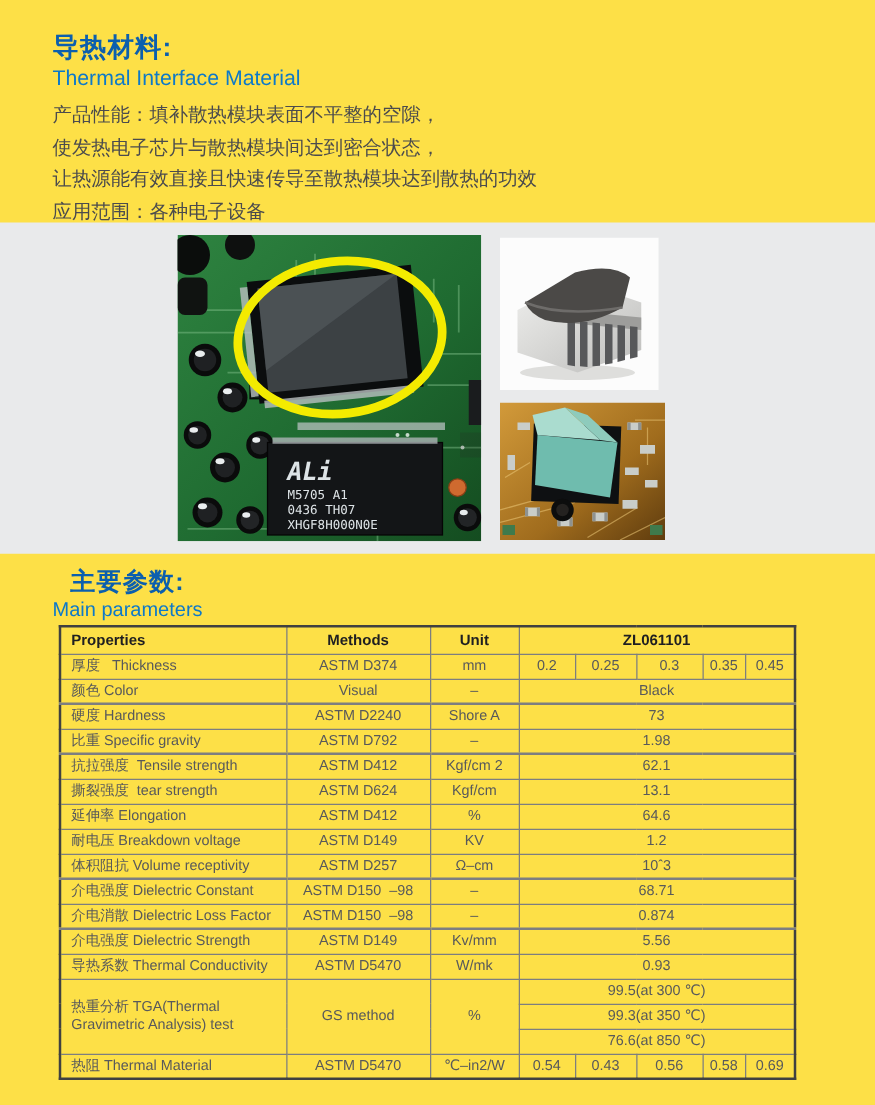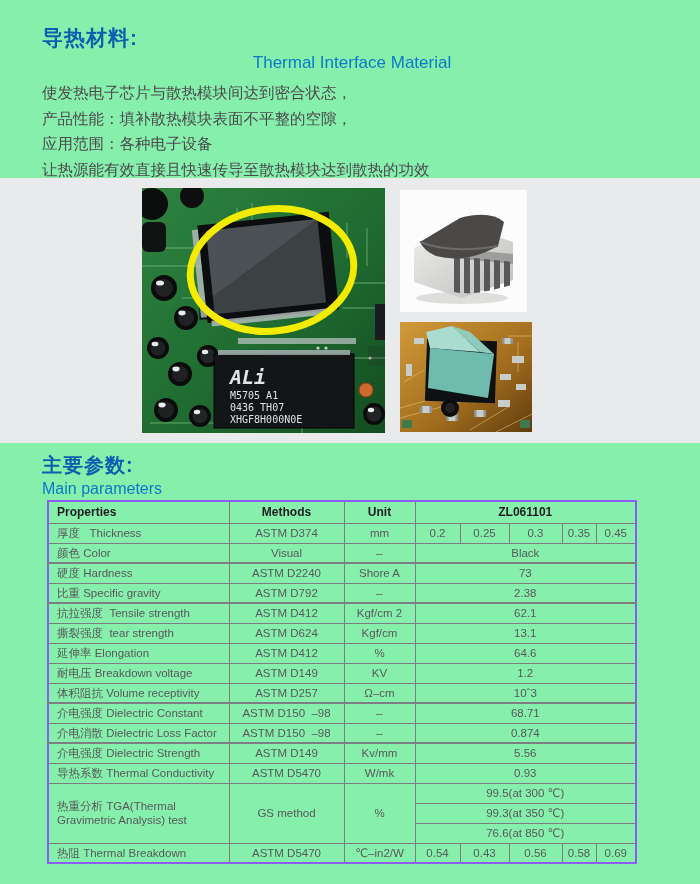--- a/index.html
+++ b/index.html
@@ -1,62 +1,62 @@
 <!DOCTYPE html>
 <html><head>
 <meta charset="utf-8">
 <style>
   html,body { margin:0; padding:0; background:#ffffff; }
   .page {
-    position:relative; width:700px; height:884px; background:#86efac;
+    position:relative; width:700px; height:884px; background:#fde047;
     font-family:"Liberation Sans","DejaVu Sans",sans-serif; overflow:hidden;
   }
   
   .sec-intro { position:absolute; left:42px; top:24px; width:620px; }
   .title-zh { font-size:21px; font-weight:bold; color:#0b5fae; letter-spacing:1px; }
-  .title-en { font-size:17px; color:#0d79c9; margin-top:1px;text-align:center; }
+  .title-en { font-size:17px; color:#0d79c9; margin-top:1px; }
   .desc { margin-top:7px; font-size:15.5px; color:#4b4b4d; line-height:25.5px; }
   
   .band { position:absolute; left:0; top:178px; width:700px; height:265px; background:#e9eaeb; }
   .photo { position:absolute; display:block; }
   .photo-main { left:142px; top:188px; width:243px; height:245px; }
   .photo-hs   { left:400px; top:190px; width:127px; height:122px; }
   .photo-pcb2 { left:400px; top:322px; width:132px; height:110px; }
   
   .sec-params { position:absolute; left:42px; top:452px; }
-  .title-zh2 { font-size:20px; font-weight:bold; color:#0b5fae; letter-spacing:1px; }
+  .title-zh2 { font-size:20px; font-weight:bold; color:#0b5fae; letter-spacing:1px;text-align:center; }
   .title-en2 { font-size:16px; color:#0d79c9; margin-top:1px; }
   .tablewrap { position:absolute; left:47px; top:500px; }
   table.params {
     border-collapse:collapse; table-layout:fixed; width:588px;
-    font-size:11.5px; color:#58595b; border:2px solid #8b5cf6;
+    font-size:11.5px; color:#58595b; border:2px solid #404040;
   }
   .params th, .params td {
     border:1px solid #7d7e80; padding:0 3px; text-align:center;
     height:20px; box-sizing:border-box; vertical-align:middle;
     white-space:pre-wrap; overflow:hidden; line-height:1.25;
   }
   .params th { height:22px; font-size:12px; font-weight:bold; color:#1f1f21; }
   .params th.h-prop, .params td.c-prop { text-align:left; padding-left:8px; }
   .params tr.grp > td { border-bottom-width:2px;margin-left:46px; }
   .params td.c-tall { height:60px; }
 </style>
 </head>
 <body>
 
 <div class="page">
 
   <div class="sec-intro">
     <div class="title-zh">导热材料:</div>
     <div class="title-en">Thermal Interface Material</div>
     <div class="desc">
+      <div>产品性能：填补散热模块表面不平整的空隙，</div>
       <div>使发热电子芯片与散热模块间达到密合状态，</div>
-      <div>产品性能：填补散热模块表面不平整的空隙，</div>
+      <div>让热源能有效直接且快速传导至散热模块达到散热的功效</div>
       <div>应用范围：各种电子设备</div>
-      <div>让热源能有效直接且快速传导至散热模块达到散热的功效</div>
     </div>
   </div>
 
   <div class="band"></div>
 
   <svg class="photo photo-main" viewBox="0 0 243 245">
     <defs>
       <linearGradient id="pcbg" x1="0" y1="0" x2="1" y2="1">
         <stop offset="0" stop-color="#2e8340"></stop>
           <stop offset="0.55" stop-color="#1f6b31"></stop>
@@ -280,21 +280,21 @@
       <tr>
         <td class="c-prop">硬度 Hardness</td>
         <td>ASTM D2240</td>
         <td>Shore A</td>
         <td colspan="5">73</td>
       </tr>
       <tr class="grp">
         <td class="c-prop">比重 Specific gravity</td>
         <td>ASTM D792</td>
         <td>–</td>
-        <td colspan="5">2.38</td>
+        <td colspan="5">1.98</td>
       </tr>
       <tr>
         <td class="c-prop">抗拉强度  Tensile strength</td>
         <td>ASTM D412</td>
         <td>Kgf/cm 2</td>
         <td colspan="5">62.1</td>
       </tr>
       <tr>
         <td class="c-prop">撕裂强度  tear strength</td>
         <td>ASTM D624</td>
@@ -349,21 +349,21 @@
         <td rowspan="3">%</td>
         <td colspan="5">99.5(at 300 ℃)</td>
       </tr>
       <tr>
         <td colspan="5">99.3(at 350 ℃)</td>
       </tr>
       <tr>
         <td colspan="5">76.6(at 850 ℃)</td>
       </tr>
       <tr>
-        <td class="c-prop">热阻 Thermal Breakdown</td>
+        <td class="c-prop">热阻 Thermal Material</td>
         <td>ASTM D5470</td>
         <td>℃–in2/W</td>
         <td>0.54</td>
         <td>0.43</td>
         <td>0.56</td>
         <td>0.58</td>
         <td>0.69</td>
       </tr>
     </tbody>
       </table>

